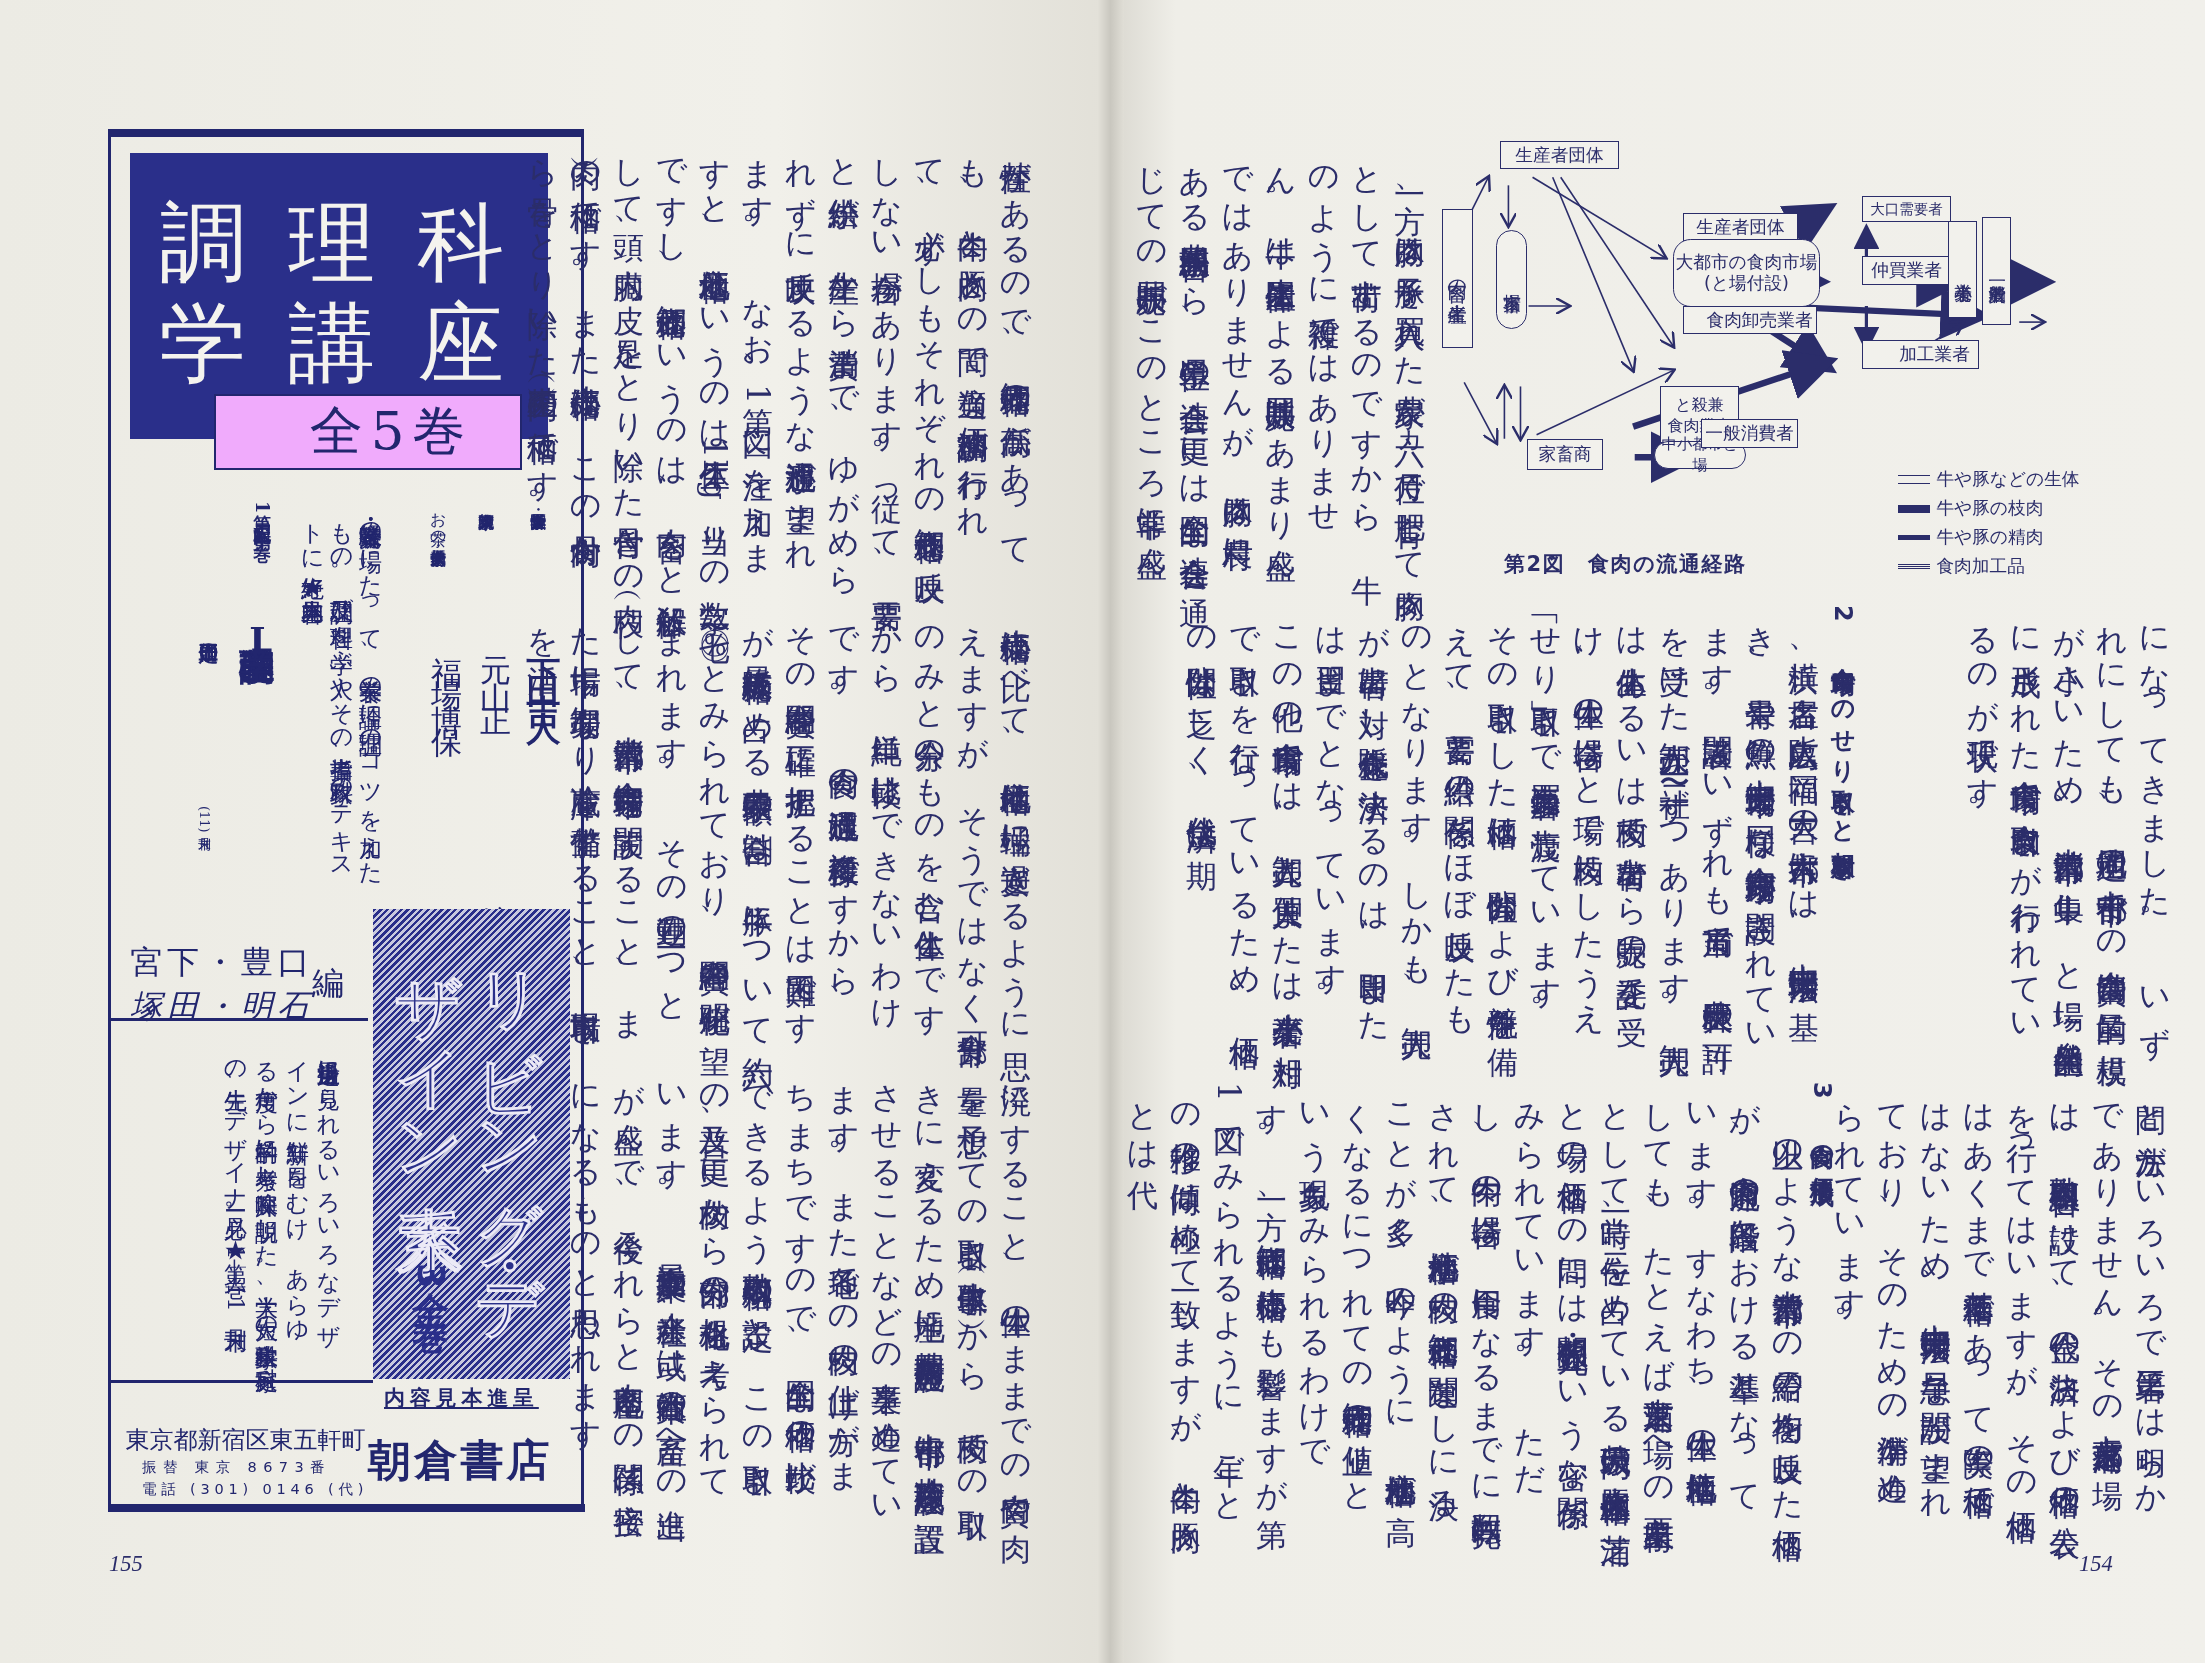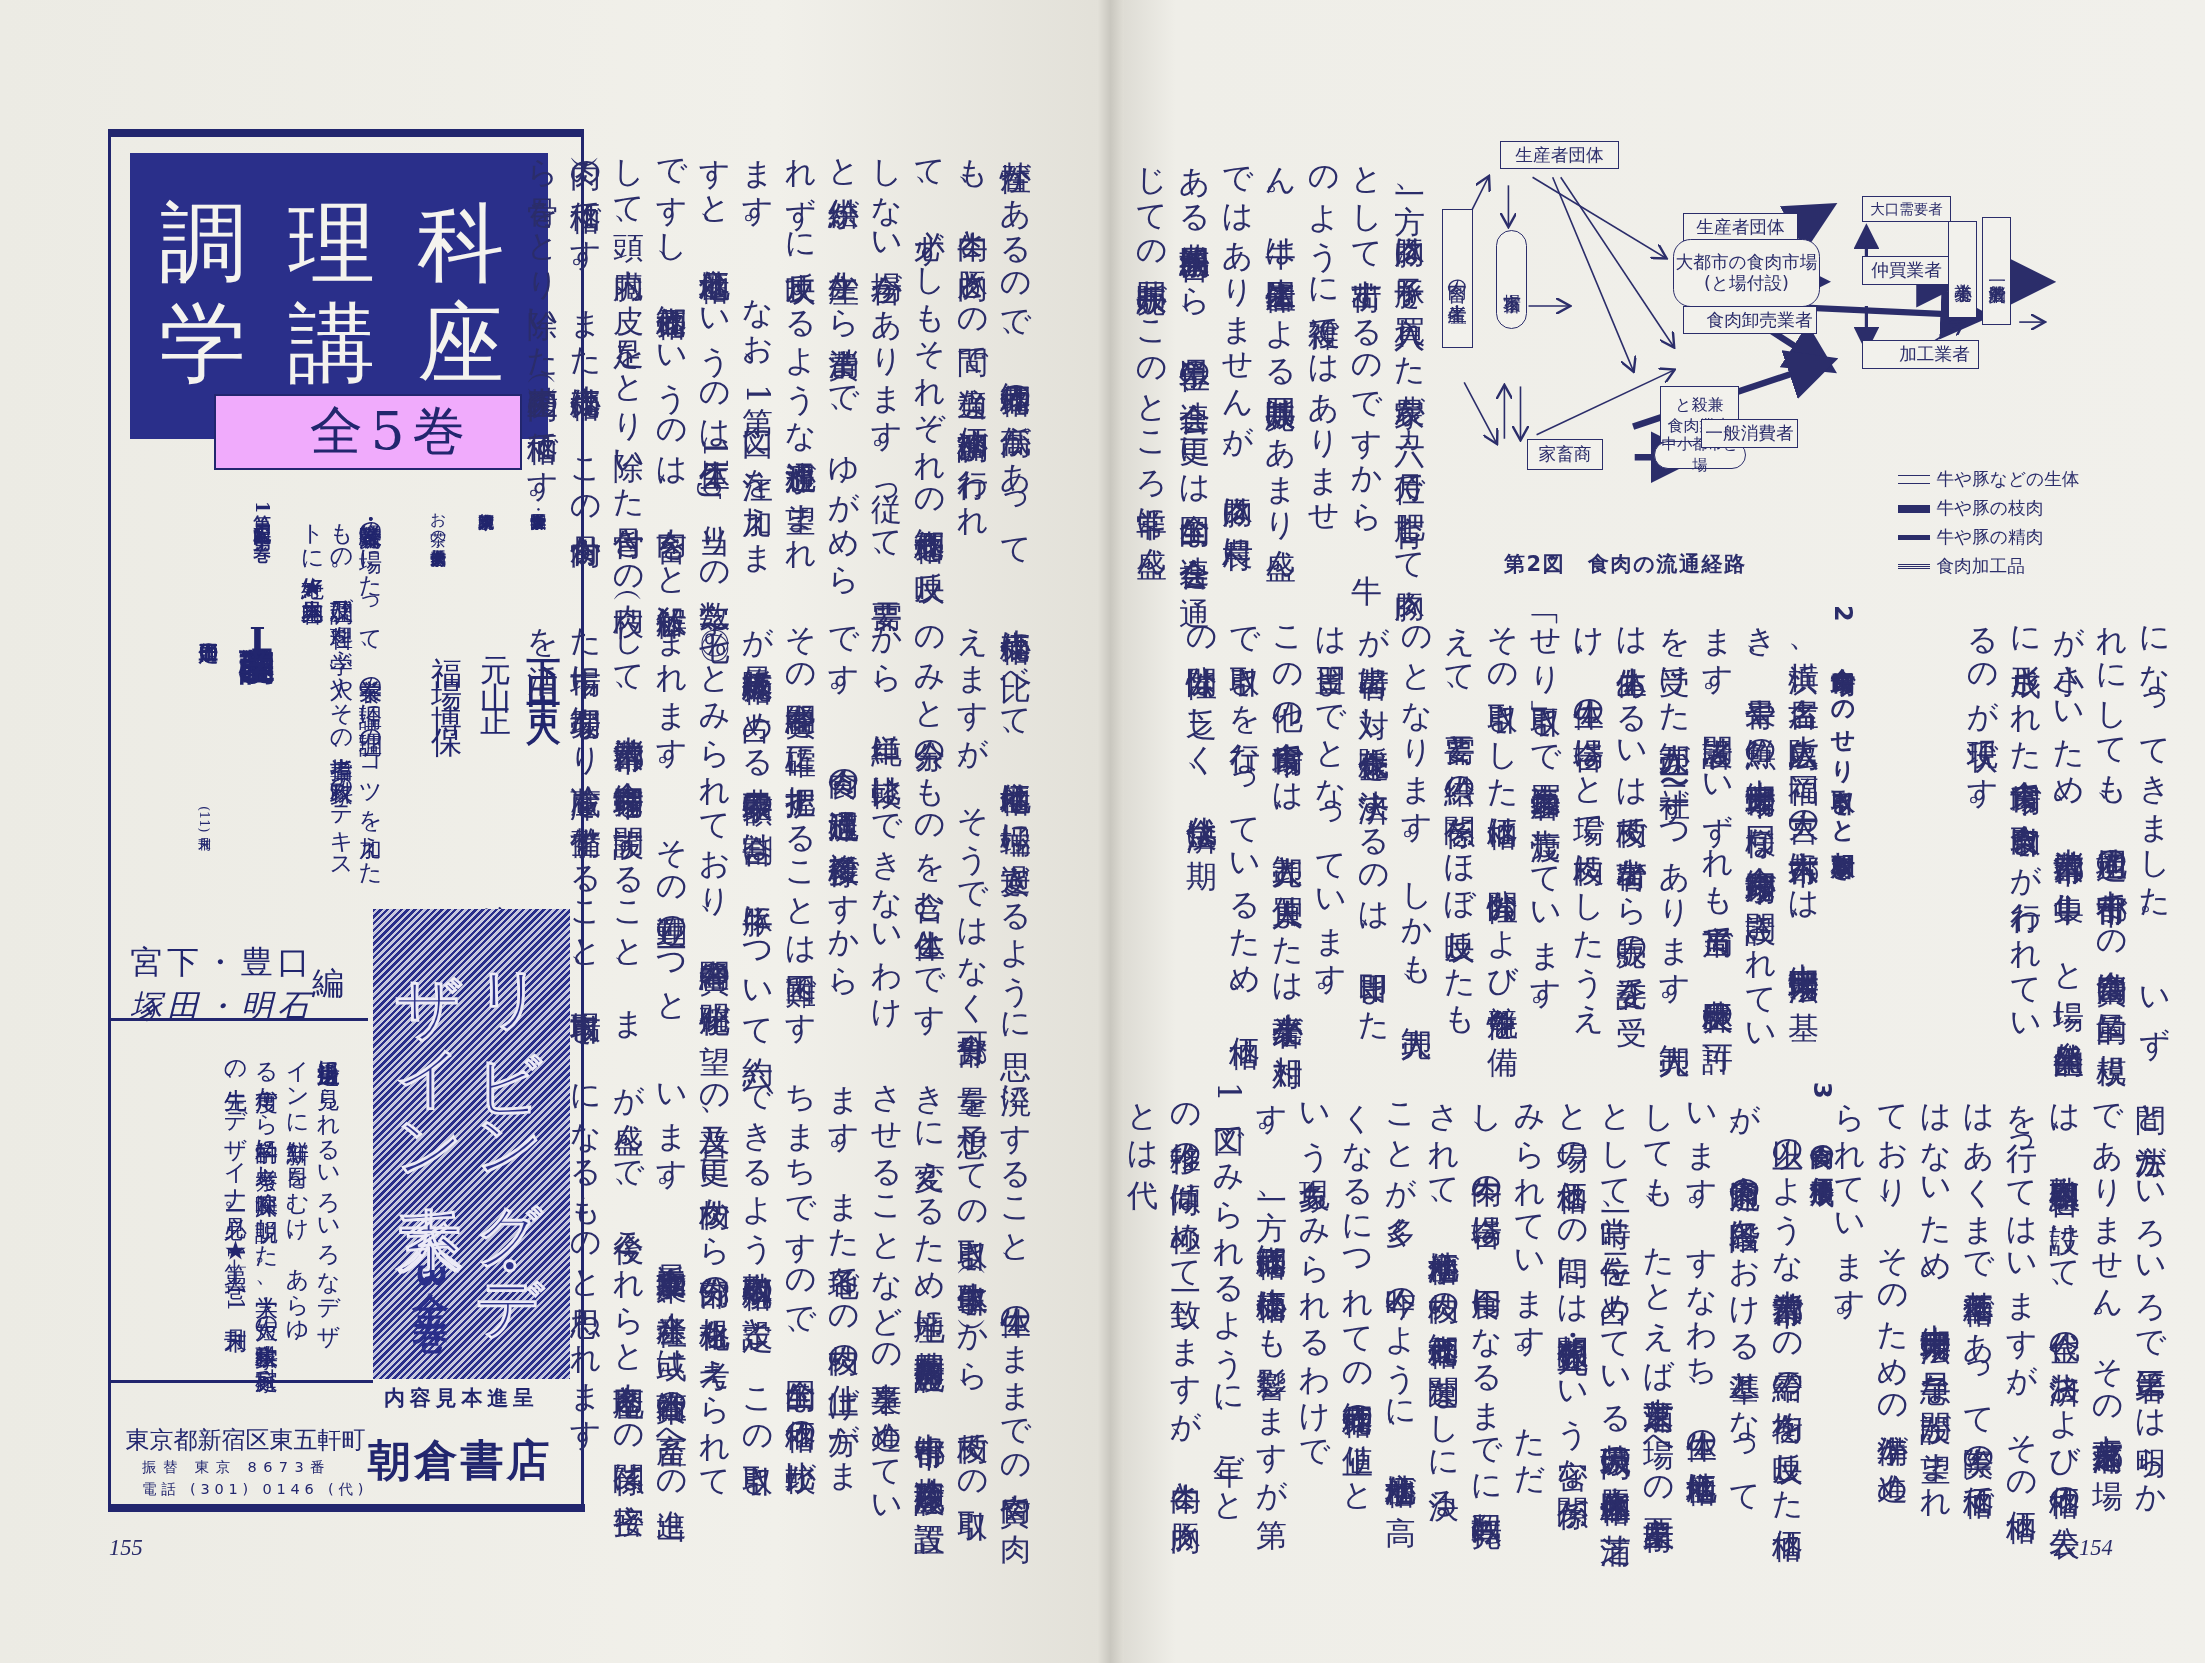--- a/index.html
+++ b/index.html
@@ -3,21 +3,21 @@
 <meta charset="utf-8">
 <style>
   html,body{margin:0;padding:0;}
   body{width:2205px;height:1663px;background:#e6e4dc;position:relative;overflow:hidden;font-family:"DejaVu Serif",serif;color:#2a2c6e;}
   .page{position:absolute;top:0;height:1663px;background:#efeee8;}
   #left-page{left:0;width:1110px;background:linear-gradient(90deg,#ecebe4 0%,#f1f0ea 70%,#e2e0d8 100%);}
   #right-page{left:1110px;width:1095px;background:linear-gradient(90deg,#d9d7cf 0%,#efeee8 6%,#f1f0eb 100%);}
   .gutter{position:absolute;left:1097px;top:0;width:27px;height:1663px;background:linear-gradient(90deg,#e4e2da,#c9c7bf,#e0ded6);}
   .vcol{position:absolute;writing-mode:vertical-rl;font-size:31px;line-height:43px;letter-spacing:1.6px;color:#2b2d6a;font-family:"DejaVu Serif",serif;}
   .head{font-family:"DejaVu Sans",sans-serif;font-weight:bold;}
-  .pagenum{position:absolute;font-style:italic;font-size:22.5px;font-family:"Liberation Serif",serif;color:#2b2d6a;}
+  .pagenum{position:absolute;font-style:italic;font-size:22.5px;font-family:"Liberation Serif",serif;color:#2b2d6a;margin-top:16px;}
   
   #ad{position:absolute;left:108px;top:129px;width:470px;height:1383px;border-left:3.2px solid #22266e;border-right:3.2px solid #22266e;}
   #ad-topbar{position:absolute;left:0;top:0;width:100%;height:8px;background:#22266e;}
   #ad-title-block{position:absolute;left:19.3px;top:24px;width:418px;height:286px;background:#2a2f8a;}
   .ad-title{position:absolute;color:#f4f3ee;font-size:87px;font-weight:normal;font-family:"DejaVu Serif",serif;letter-spacing:42px;left:29px;}
   #ad-volbox{position:absolute;left:103px;top:265px;width:257px;height:72px;background:#f0abfc;border:2.4px solid #22266e;display:flex;align-items:center;justify-content:center;font-size:53px;font-weight:normal;color:#22266e;letter-spacing:8px;padding-left:47px;}
   #ad-living-box{position:absolute;left:262px;top:780px;width:197px;height:470px;background:repeating-linear-gradient(135deg,#2a2f8a 0 2.4px,#c8c9de 2.4px 4.8px);}
   #ad-living-title{position:absolute;left:16px;top:14.5px;writing-mode:vertical-rl;font-size:66px;font-weight:bold;color:#2a2f8a;background:rgba(240,240,248,0.0);font-family:"DejaVu Sans",sans-serif;line-height:80px;letter-spacing:1.6px;-webkit-text-stroke:0.8px #eceaf6;}
   #ad-living-sub{position:absolute;left:32px;top:354px;writing-mode:vertical-rl;font-size:37px;font-weight:bold;color:#2a2f8a;font-family:"DejaVu Sans",sans-serif;}
   #ad-bottom-box{position:absolute;left:0;top:889px;width:257px;height:358px;border-top:3.2px solid #22266e;}
@@ -71,21 +71,21 @@
 
   <div id="ad-living-box">
     <div id="ad-living-title">リビング・デザイン大系</div>
     <div id="ad-living-sub">全3巻</div>
   </div>
 
   <div id="ad-bottom-box">
     <div class="ad-text" style="right:24px;top:24px;font-size:23px;line-height:31px;height:306px;">日常生活上身近に見られるいろいろなデザインに新鮮な目をむけ、あらゆる角度から科学的に考察し興味深く説明した。大学、短大の家政科学生、家庭科の先生、デザイナー必見。★第1巻―11月末刊</div>
   </div>
   <div id="ad-hline"></div>
-  <div class="ad-h" style="left:273px;top:1255px;font-size:21px;font-weight:bold;letter-spacing:4.8px;">内容見本進呈</div>
+  <div class="ad-h" style="left:273px;top:1255px;font-size:21px;font-weight:bold;letter-spacing:4.8px;text-decoration:underline;">内容見本進呈</div>
 
   <div class="ad-h" style="left:14.5px;top:1295px;font-size:24px;">東京都新宿区東五軒町</div>
   <div class="ad-h" style="left:31px;top:1329px;font-size:14.5px;letter-spacing:6.4px;font-family:'DejaVu Sans',sans-serif;">振替 東京 8673番</div>
   <div class="ad-h" style="left:31px;top:1351px;font-size:14.5px;letter-spacing:4.8px;font-family:'DejaVu Sans',sans-serif;">電話 (301) 0146 (代)</div>
   <div class="ad-h" style="left:257px;top:1303px;font-size:43px;font-weight:bold;font-family:'DejaVu Sans',sans-serif;letter-spacing:3.2px;">朝倉書店</div>
   <div id="ad-bottombar"></div>
 </div>
 
 <div class="pagenum" style="left:109px;top:1535px;">155</div>
 

